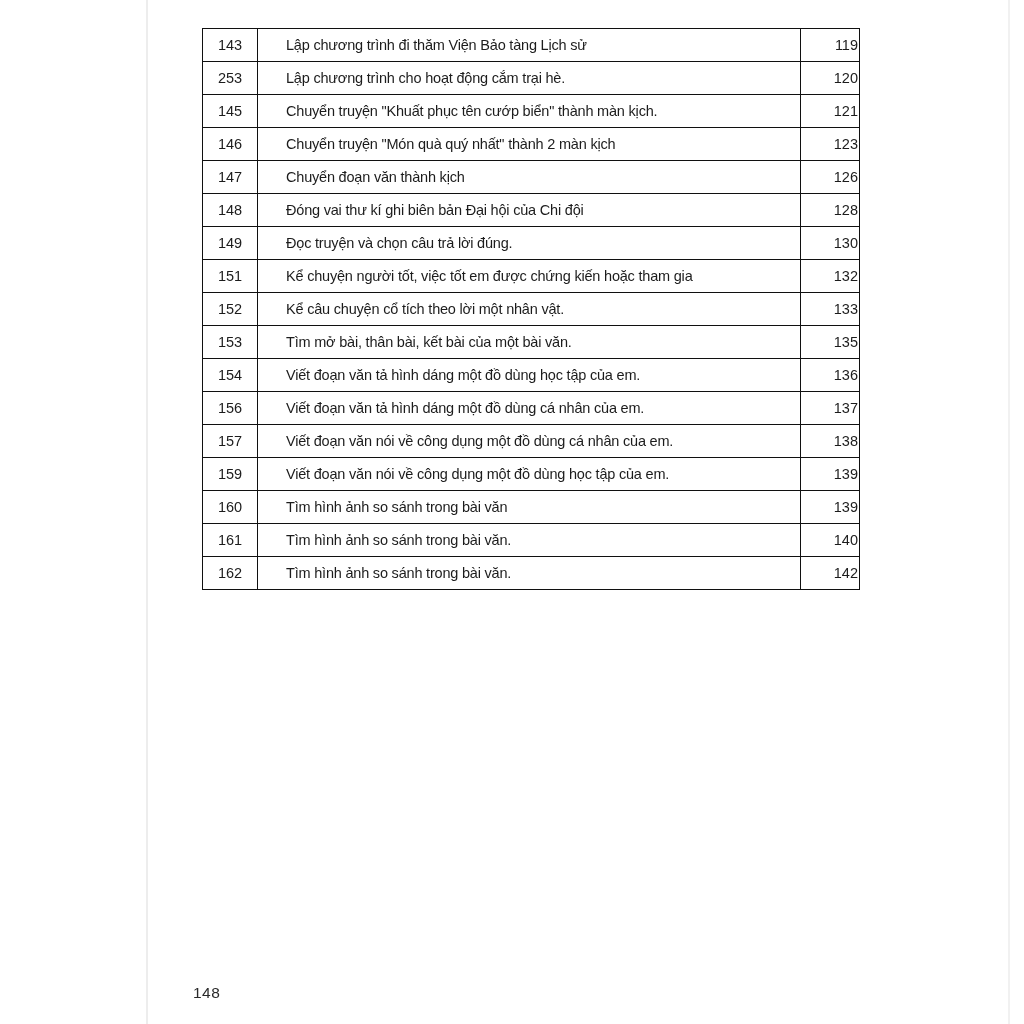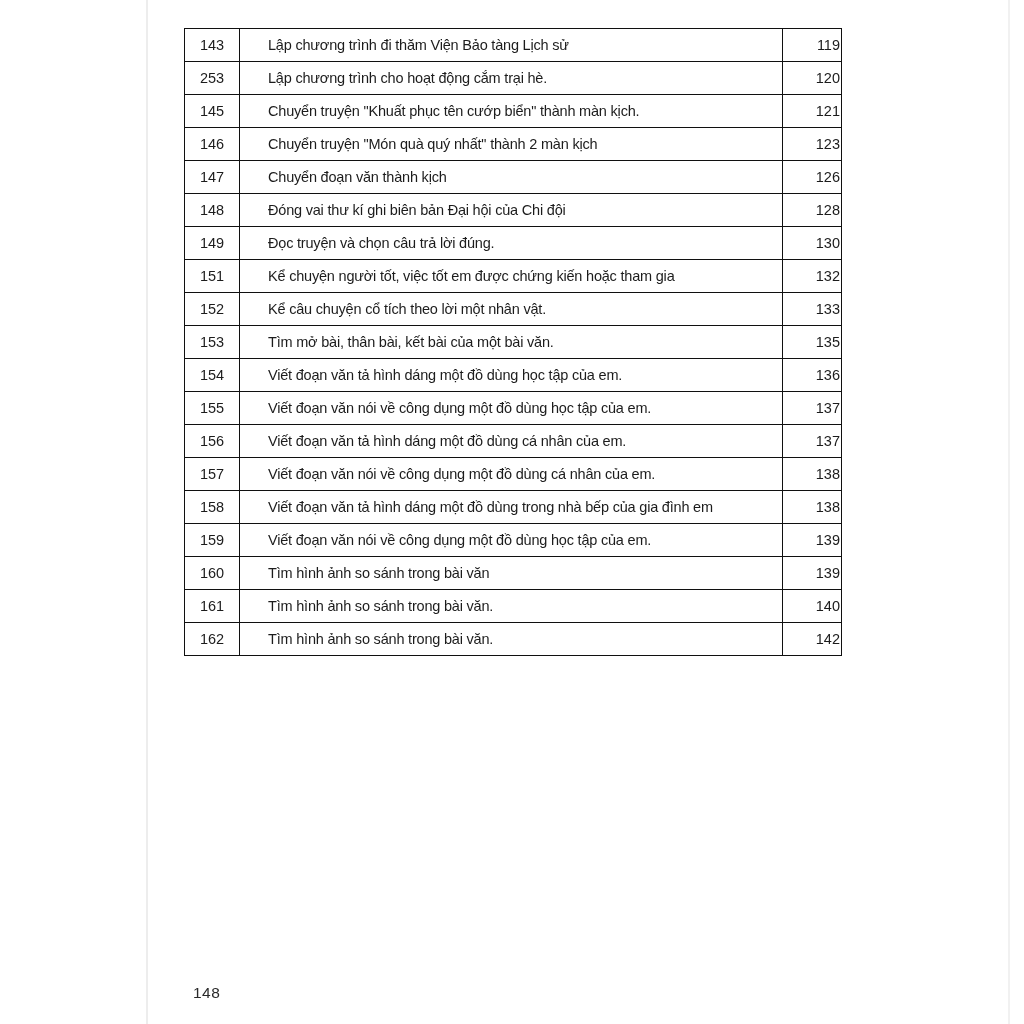--- a/index.html
+++ b/index.html
@@ -26,21 +26,21 @@
   .edge-line-right {
     position: absolute;
     left: 1008px;
     top: 0;
     width: 2px;
     height: 1024px;
     background: #f1f1f1;
   }
   .toc-table {
     position: absolute;
-    left: 184px;
+    left: 202px;
     top: 28px;
     width: 658px;
     border-collapse: collapse;
     table-layout: fixed;
   }
   .toc-table td {
     border: 1.6px solid #101010;
     height: 30px;
     font-size: 14.5px;
     color: #1c1c1c;
@@ -130,37 +130,27 @@
           <td class="col-no">153</td>
           <td class="col-title">Tìm mở bài, thân bài, kết bài của một bài văn.</td>
           <td class="col-page">135</td>
         </tr>
         <tr>
           <td class="col-no">154</td>
           <td class="col-title">Viết đoạn văn tả hình dáng một đồ dùng học tập của em.</td>
           <td class="col-page">136</td>
         </tr>
         <tr>
-          <td class="col-no">155</td>
-          <td class="col-title">Viết đoạn văn nói về công dụng một đồ dùng học tập của em.</td>
-          <td class="col-page">137</td>
-        </tr>
-        <tr>
           <td class="col-no">156</td>
           <td class="col-title">Viết đoạn văn tả hình dáng một đồ dùng cá nhân của em.</td>
           <td class="col-page">137</td>
         </tr>
         <tr>
           <td class="col-no">157</td>
           <td class="col-title">Viết đoạn văn nói về công dụng một đồ dùng cá nhân của em.</td>
-          <td class="col-page">138</td>
-        </tr>
-        <tr>
-          <td class="col-no">158</td>
-          <td class="col-title">Viết đoạn văn tả hình dáng một đồ dùng trong nhà bếp của gia đình em</td>
           <td class="col-page">138</td>
         </tr>
         <tr>
           <td class="col-no">159</td>
           <td class="col-title">Viết đoạn văn nói về công dụng một đồ dùng học tập của em.</td>
           <td class="col-page">139</td>
         </tr>
         <tr>
           <td class="col-no">160</td>
           <td class="col-title">Tìm hình ảnh so sánh trong bài văn</td>

